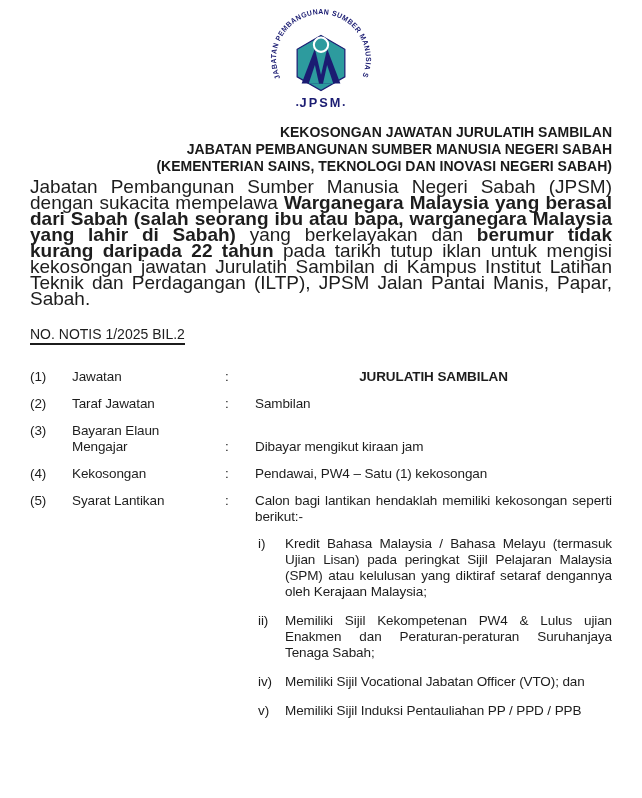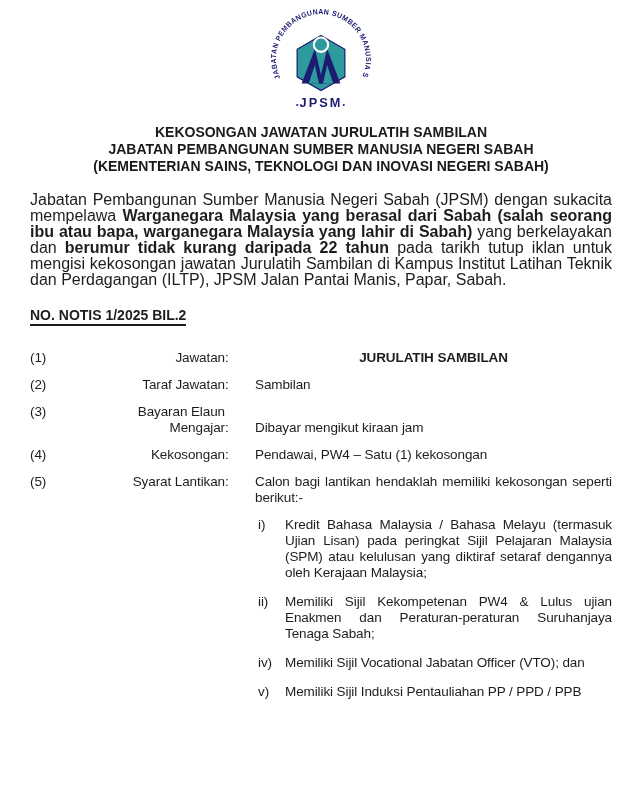--- a/index.html
+++ b/index.html
@@ -15,35 +15,35 @@
   svg.logo{width:106px;height:106px;}
   .logo-ring{font-weight:bold;fill:#1B1C72;letter-spacing:.45px;font-size:7.3px;}
   .hex{fill:#2D9B9E;stroke:#1B1C72;stroke-width:1.2;}
   .peak{fill:#1B1C72;}
   .notch{fill:#2D9B9E;}
   .head{fill:#2D9B9E;stroke:#ffffff;stroke-width:2;}
   .logo-acronym{font-size:12.5px;font-weight:bold;fill:#1B1C72;letter-spacing:2px;}
   .logo-acronym .dot{font-size:7px;letter-spacing:1px;}
 
   
-  .title{margin-top:12px;text-align:center;font-weight:bold;font-size:14px;line-height:17px;color:#1a1a1a;}
+  .title{margin-top:12px;text-align:right;font-weight:bold;font-size:14px;line-height:17px;color:#1a1a1a;}
 
   
-  .intro{margin-top:17px;font-size:16px;line-height:16px;text-align:justify;}
+  .intro{margin-top:4px;font-size:19px;line-height:16px;text-align:justify;}
   .intro .b{font-weight:bold;}
 
   
-  .notice{margin-top:19px;font-size:14px;font-weight:bold;}
+  .notice{margin-top:19px;font-size:14px;font-weight:normal;}
   .notice span{display:inline-block;border-bottom:2px solid #1c1c1c;padding-bottom:1px;}
 
   
   .details{margin-top:24px;font-size:13.5px;letter-spacing:-0.1px;}
   .drow{display:flex;align-items:flex-start;margin-bottom:11px;line-height:16px;}
   .c-no{width:42px;flex:none;}
-  .c-label{width:153px;flex:none;white-space:pre-line;text-align:right;}
+  .c-label{width:153px;flex:none;white-space:pre-line;}
   .c-colon{width:30px;flex:none;}
   .c-value{flex:1;text-align:justify;}
   .c-value.bold{font-weight:bold;text-align:center;}
   .drow.align-end .c-colon,.drow.align-end .c-value{align-self:flex-end;}
 
   
   .reqs{margin-top:0;padding-left:228px;font-size:13.5px;letter-spacing:-0.1px;}
   .rrow{display:flex;margin-bottom:13px;line-height:16px;align-items:flex-start;}
   .r-no{width:27px;flex:none;}
   .r-text{flex:1;text-align:justify;}

